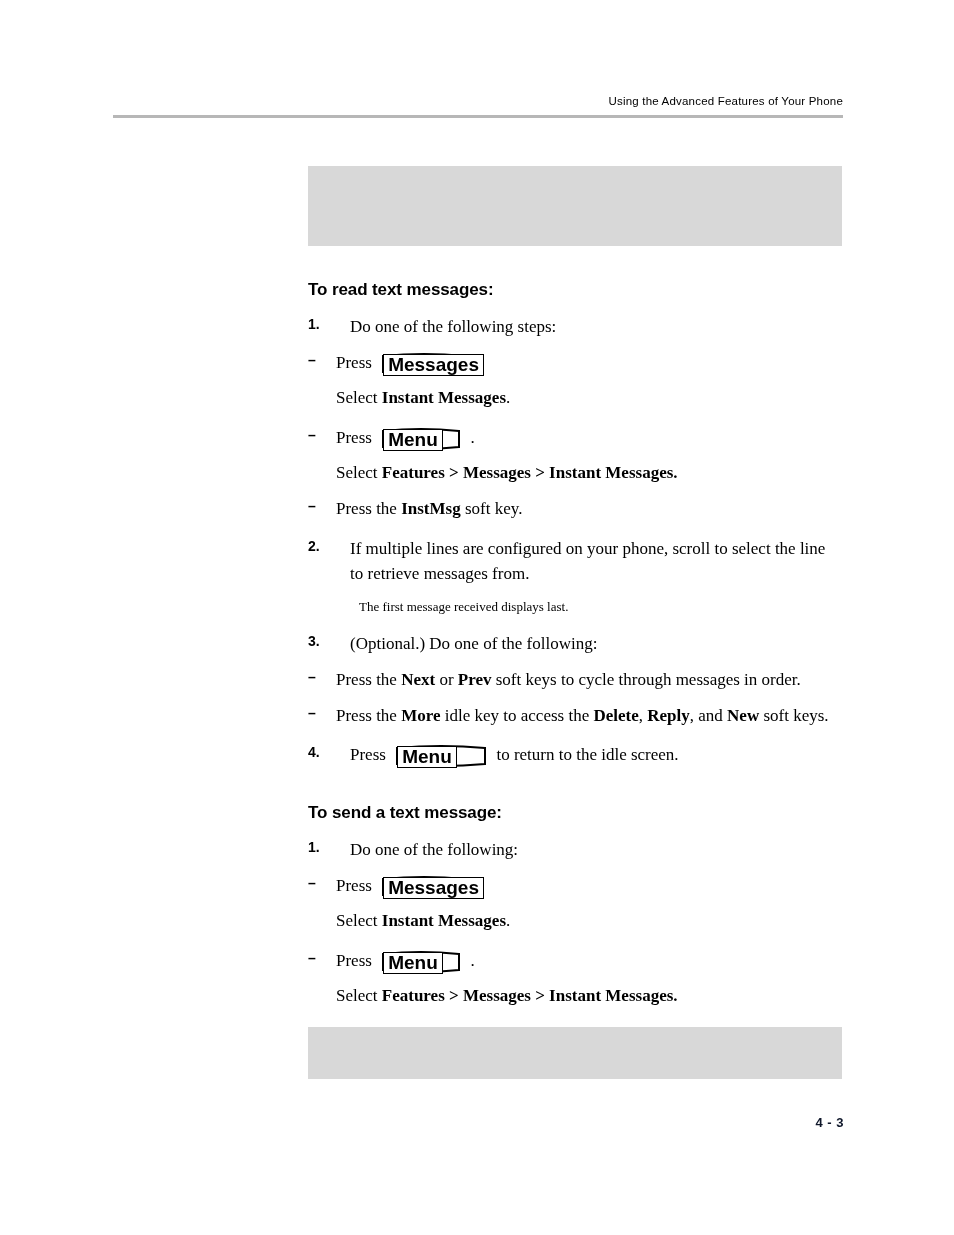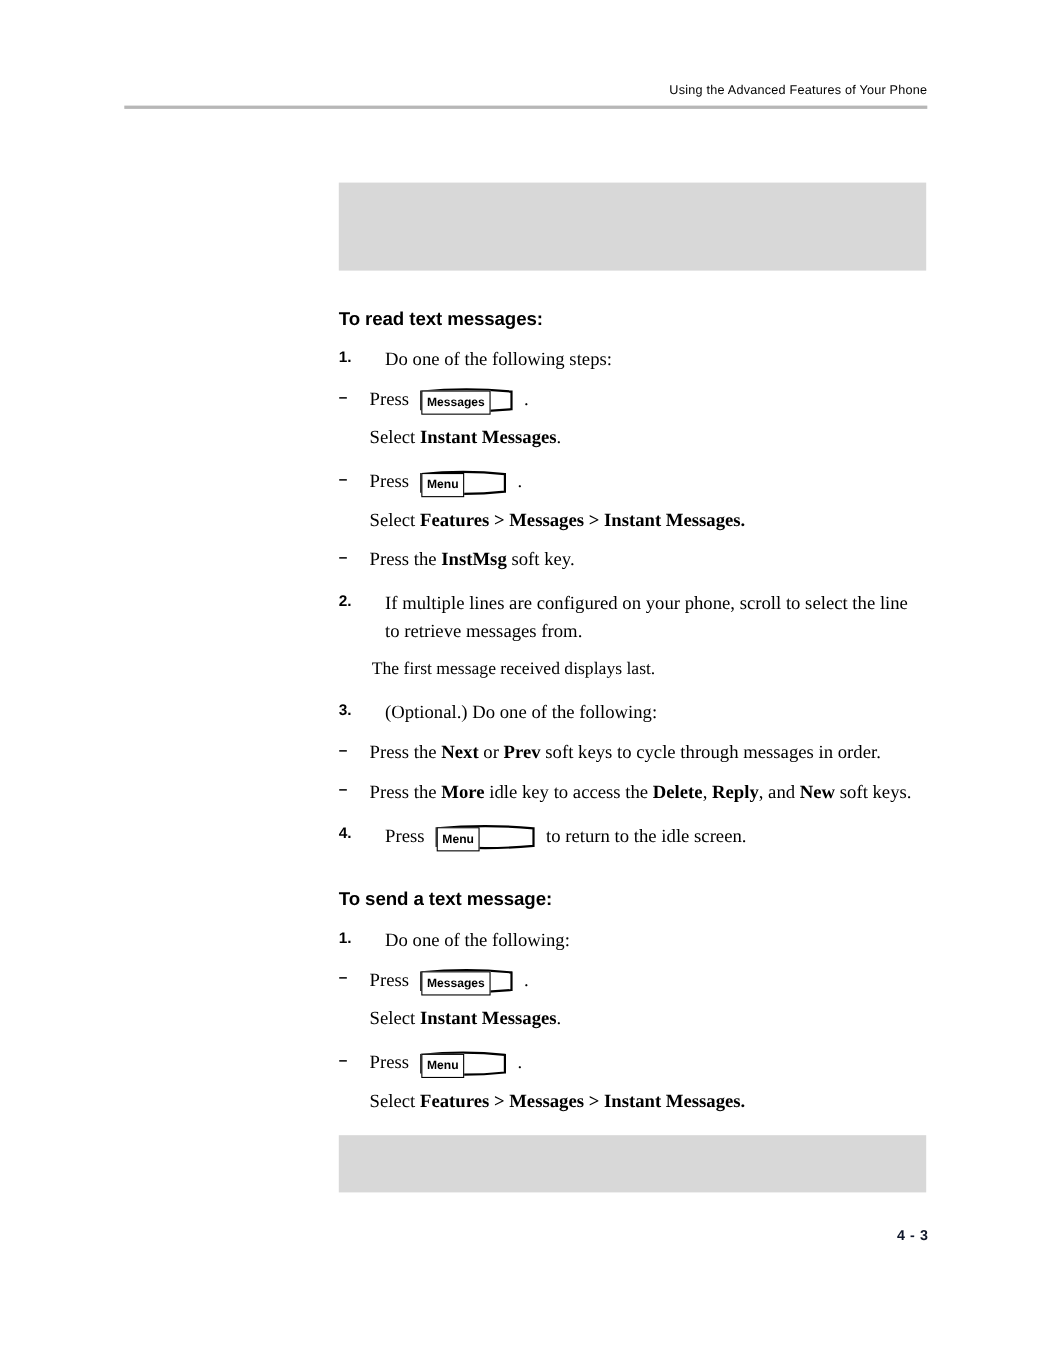--- a/index.html
+++ b/index.html
@@ -13,21 +13,21 @@
     font-family: "Liberation Serif", serif;
     color: #000000;
     position: relative;
     overflow: hidden;
   }
 
   
   .page-header {
     position: absolute;
     left: 113px;
-    top: 76px;
+    top: 95px;
     width: 730px;
   }
   .header-title {
     font-family: "Liberation Sans", sans-serif;
     font-size: 11.5px;
     letter-spacing: 0.2px;
     text-align: right;
     color: #000000;
     line-height: 1.2;
   }
@@ -97,22 +97,23 @@
     font-size: 14px;
   }
   .sub-body {
     flex: 1 1 auto;
     font-size: 17px;
     line-height: 1.52;
   }
 
   
   .inner-para {
-    font-size: 16px;
+    font-size: 13px;
     line-height: 1.52;
+    margin-left: 21px;
   }
 
   b, .b { font-weight: bold; }
 
   
   .key {
     display: inline-block;
     position: relative;
     vertical-align: middle;
     height: 26px;
@@ -123,21 +124,21 @@
     left: 0;
     top: 0;
     height: 100%;
     width: 100%;
   }
   .key-label {
     position: relative;
     display: inline-block;
     font-family: "Liberation Sans", sans-serif;
     font-weight: bold;
-    font-size: 11px;
+    font-size: 19px;
     line-height: 20px;
     padding: 0 4px;
     margin: 3px 0 0 3px;
     border: 1.6px solid #000;
     background: #fff;
     z-index: 2;
     white-space: nowrap;
   }
   .key.w-messages { width: 88px; }
   .key.w-menu     { width: 82px; }

